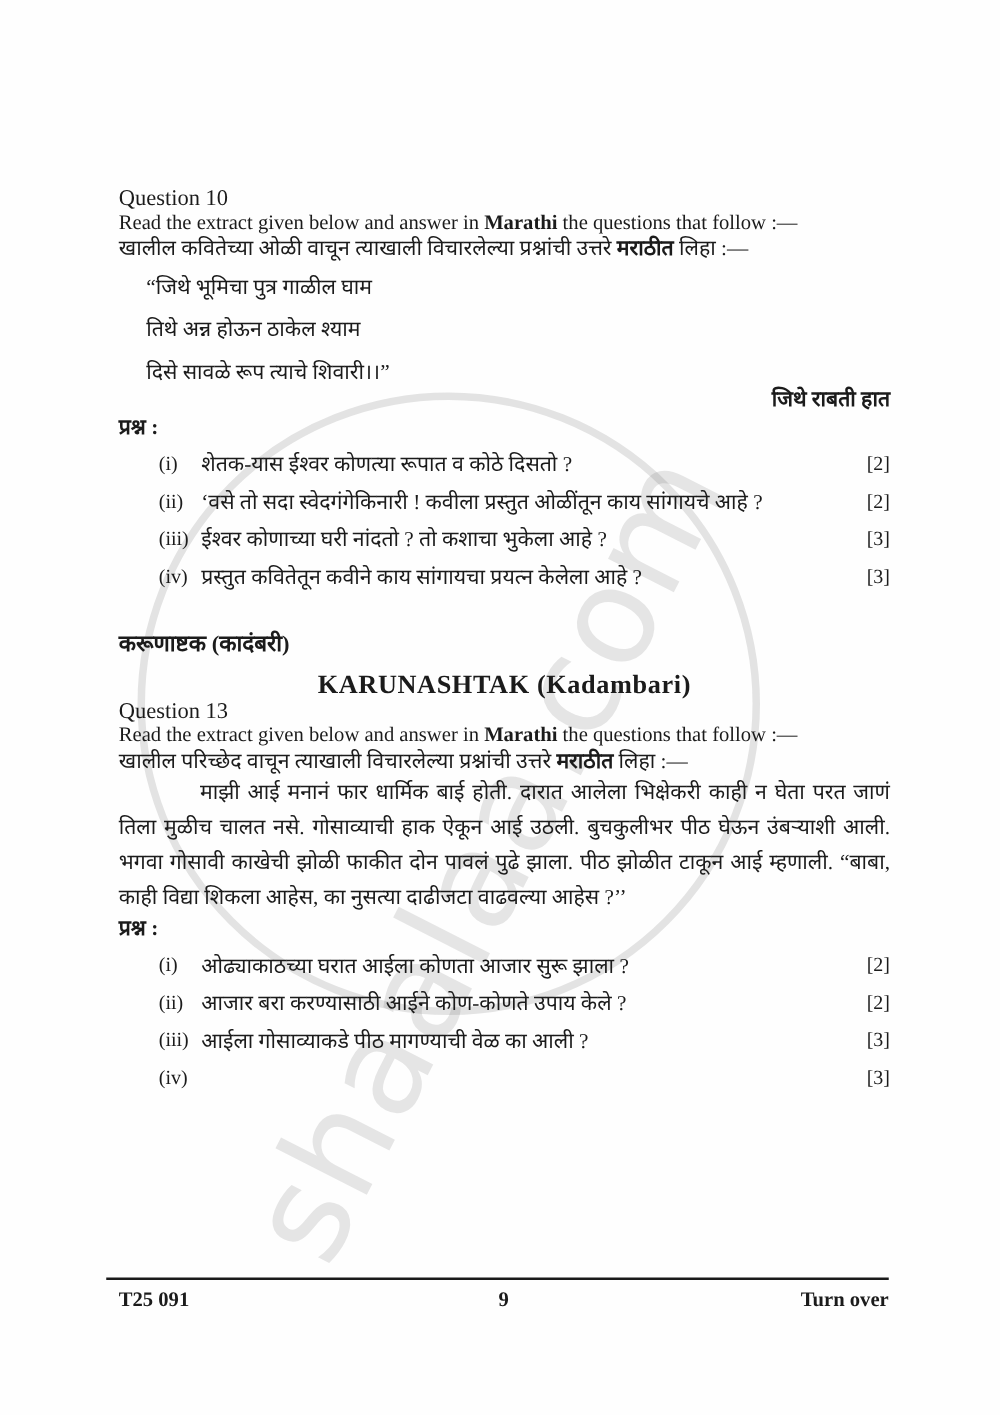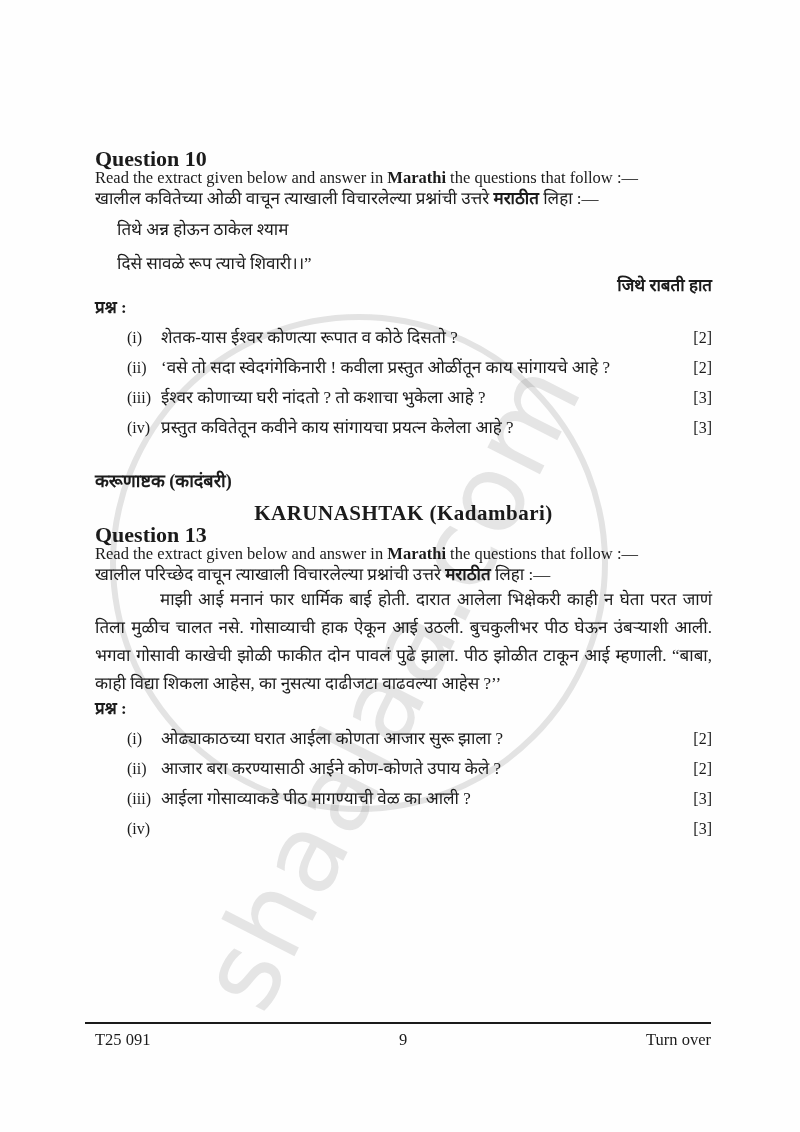--- a/index.html
+++ b/index.html
@@ -24,21 +24,21 @@
     font-family:"DejaVu Sans",sans-serif;
     font-size:108px;letter-spacing:2px;
     color:rgba(90,90,90,0.15);
     z-index:0;white-space:nowrap;
   }
   
   .content{
     position:absolute;left:95px;top:0;width:617px;z-index:1;
   }
   .content p{margin:0;}
-  .q-label{font-weight:bold;font-size:22px;line-height:19px;}
+  .q-label{font-weight:normal;font-size:18px;line-height:19px;}
   .q-label.first{margin-top:149px;}
   .intro-en{margin-top:13px;margin-left:24px;font-size:16.5px;line-height:20px;}
   .mr{font-family:"Liberation Serif","DejaVu Sans",serif;}
   .intro-mr{margin-top:8px;margin-left:13px;font-size:17px;line-height:22px;}
   .poem{margin-left:22px;}
   .poem p{font-size:17px;line-height:22px;margin-top:12px;}
   .poem p:first-child{margin-top:9px;}
   .attribution{margin-top:9px;margin-right:35px;text-align:right;font-size:17px;line-height:22px;font-weight:bold;}
   .prashna{margin-top:7px;margin-left:22px;font-weight:bold;font-size:17px;line-height:22px;}
   .qrow{display:flex;margin-left:32px;margin-top:8px;font-size:17px;line-height:22px;}
@@ -50,41 +50,42 @@
   .passage{
     margin-top:7px;margin-right:35px;
     font-size:17px;line-height:28px;
     text-align:justify;text-indent:65px;
   }
   
   .footer-line{position:absolute;left:85px;top:1022px;width:626px;border-top:2px solid #1a1a1a;z-index:1;}
   .footer-row{
     position:absolute;left:95px;top:1030px;width:616px;
     display:flex;justify-content:space-between;align-items:baseline;
-    font-weight:normal;font-size:16.5px;z-index:1;
+    font-weight:bold;font-size:16.5px;z-index:1;
   }
   .footer-row .center{position:absolute;left:50%;transform:translateX(-50%);}
 </style>
 </head>
 <body>
 
 <div class="page">
 
   <div class="wm-circle"></div>
   <div class="wm-text">shaalaa.com</div>
 
   <div class="content">
 
     <div class="q-label first">Question 10</div>
 
     <p class="intro-en"><span>Read the extract given below and answer in </span><b>Marathi</b><span> the questions that follow :—</span></p>
 
     <p class="intro-mr mr"><span>खालील कवितेच्या ओळी वाचून त्याखाली विचारलेल्या प्रश्नांची उत्तरे </span><b>मराठीत</b><span> लिहा :—</span></p>
 
     <div class="poem mr">
+      <p>“जिथे भूमिचा पुत्र गाळील घाम</p>
       <p>तिथे अन्न होऊन ठाकेल श्याम</p>
       <p>दिसे सावळे रूप त्याचे शिवारी।।”</p>
     </div>
     <p class="attribution mr">जिथे राबती हात</p>
 
     <p class="prashna mr">प्रश्न :</p>
 
     <div class="qrow mr">
       <span class="qnum">(i)</span>
       <span class="qtext">शेतक-यास ईश्वर कोणत्या रूपात व कोठे दिसतो ?</span>

